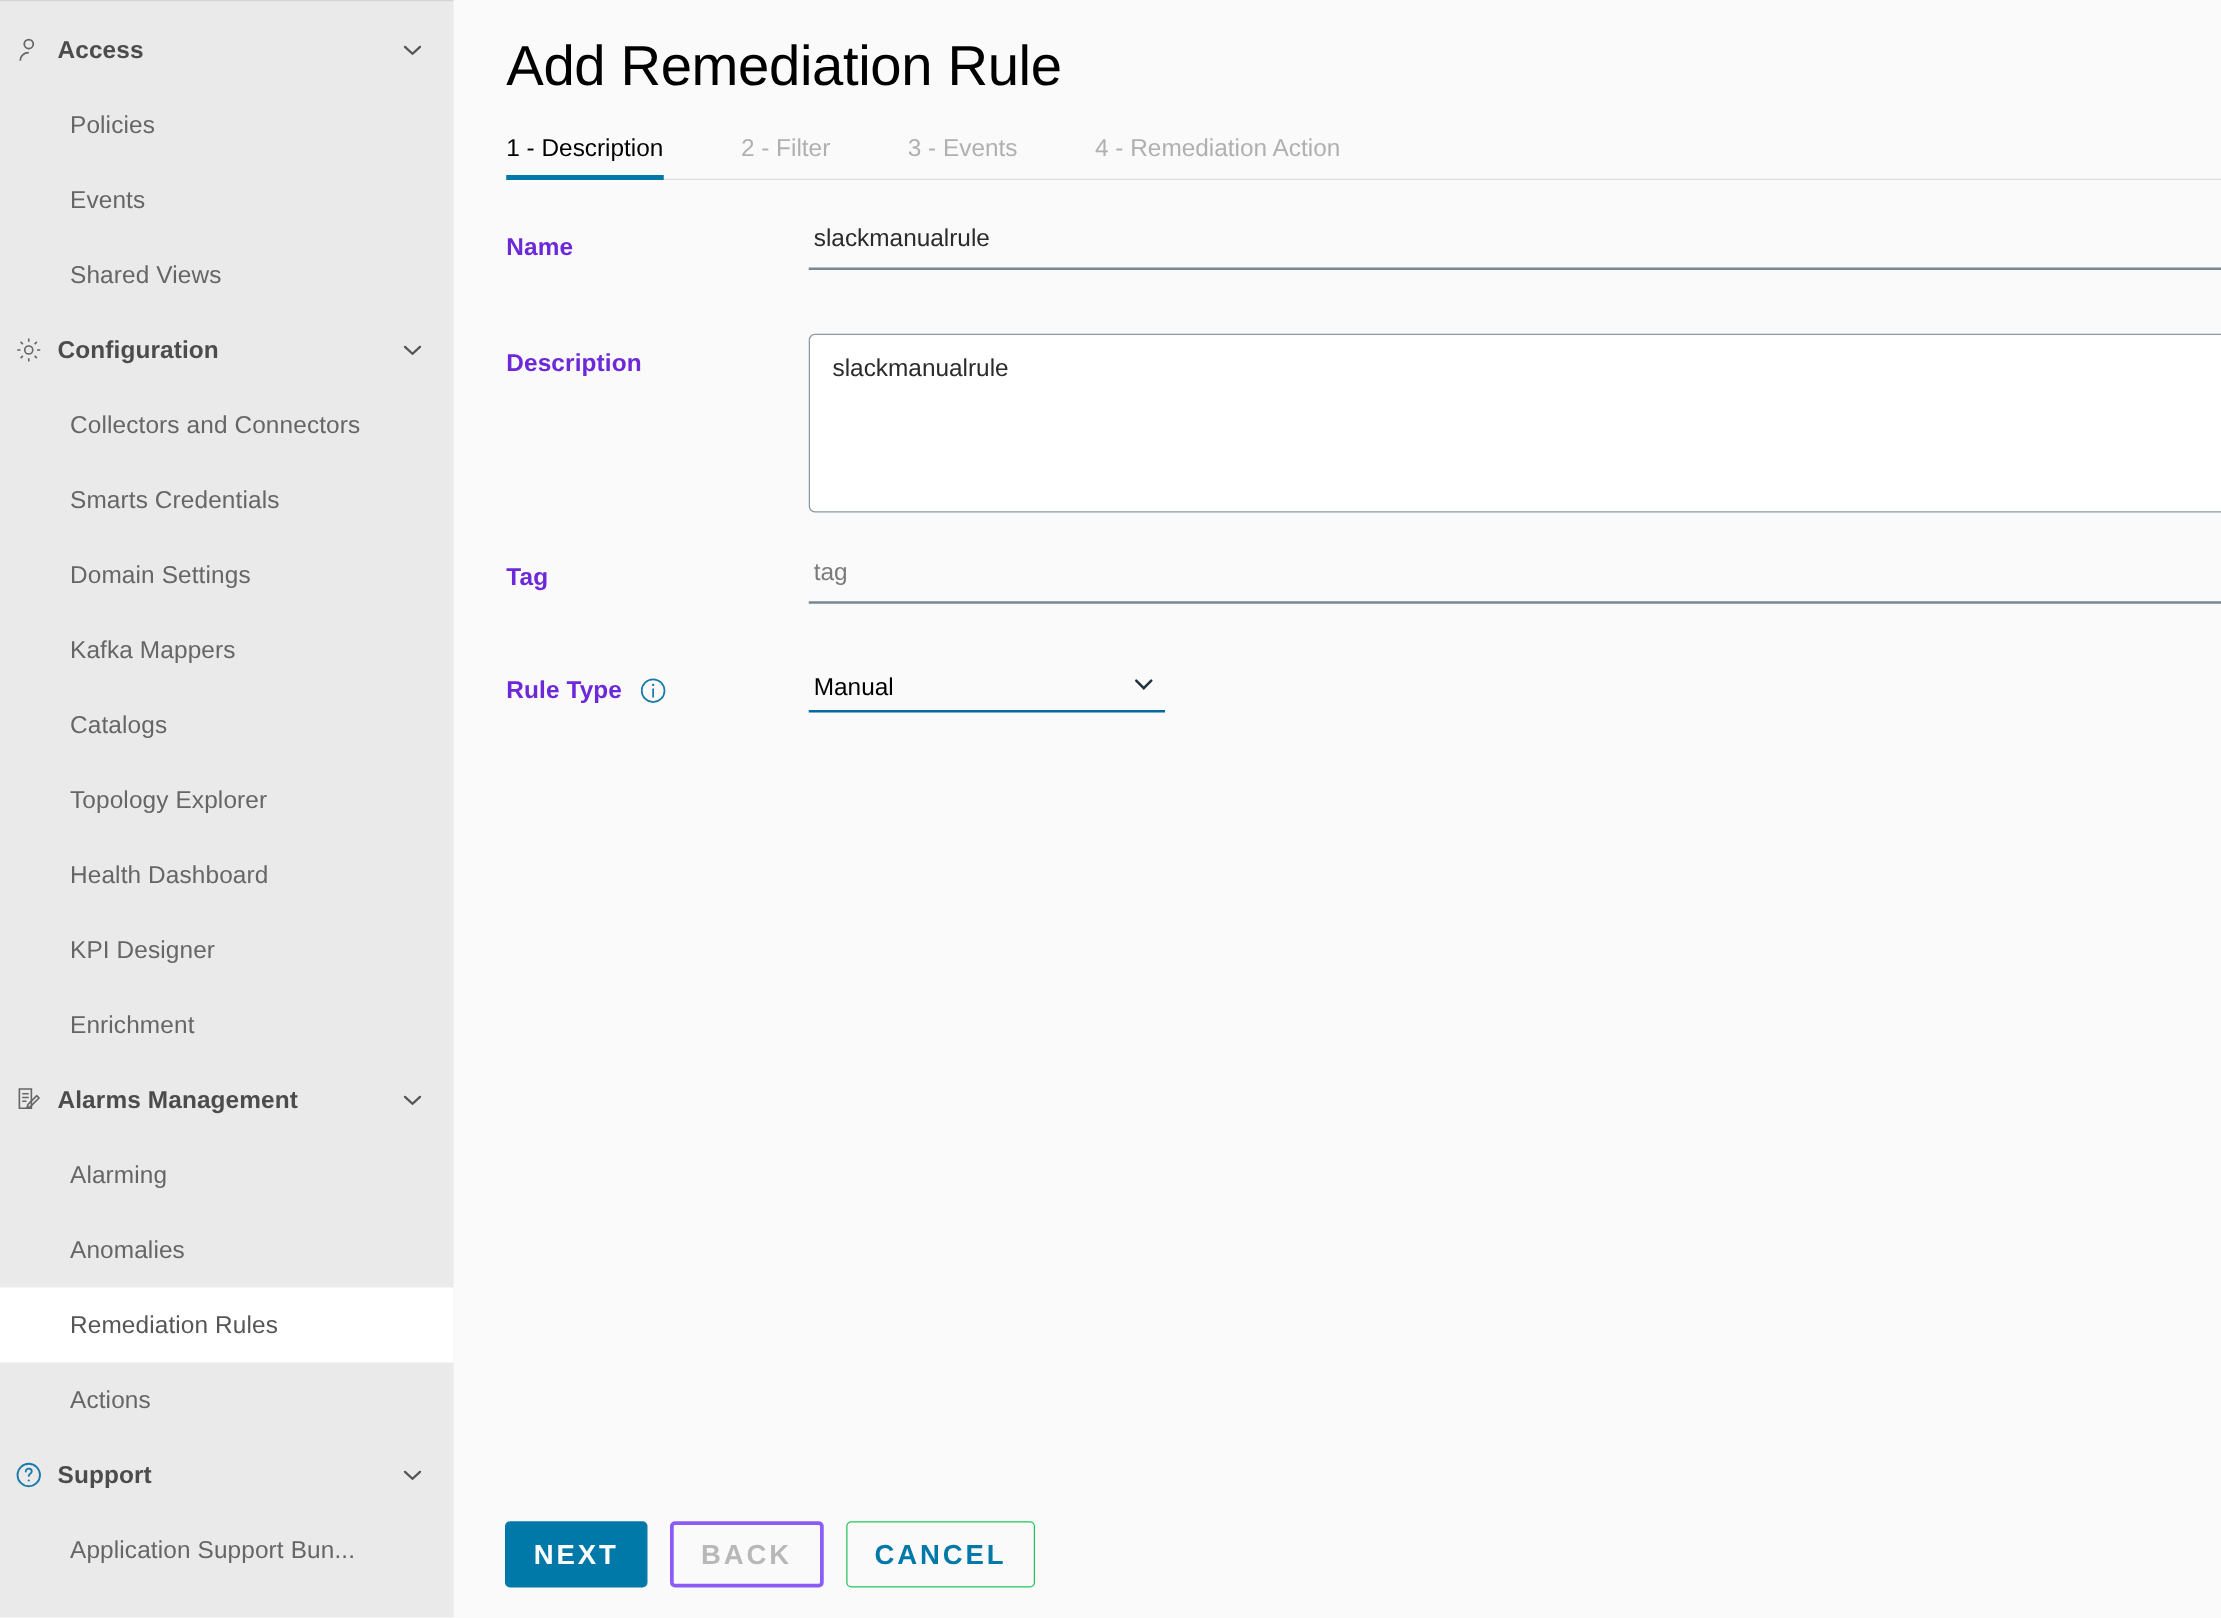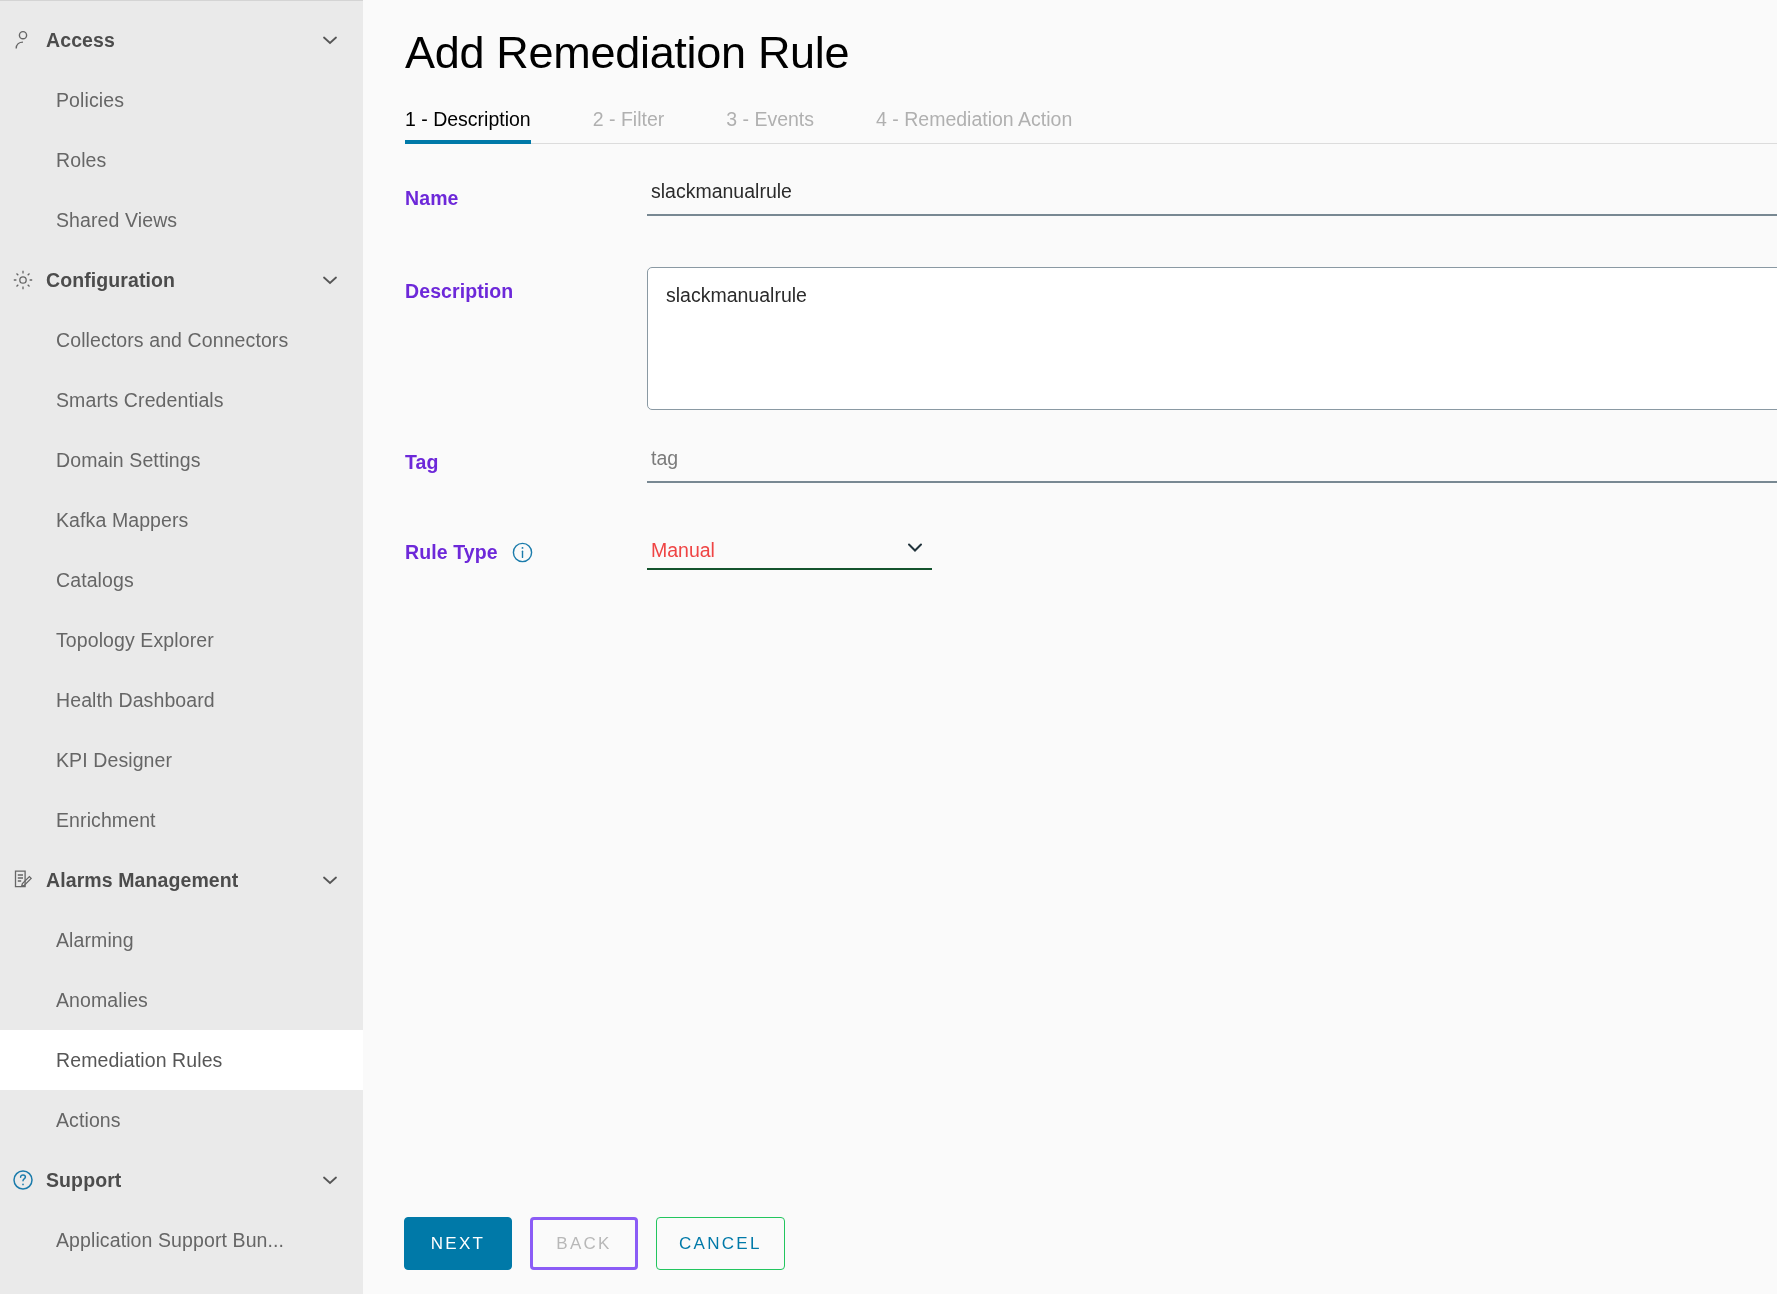--- a/index.html
+++ b/index.html
@@ -170,23 +170,23 @@
     color: #2b2b2b;
     overflow: hidden;
   }
 
   .sel-wrap {
     position: relative;
     width: 285px;
   }
   .sel-val {
     height: 42px;
-    border-bottom: 2px solid #14532d;
-    font-size: 19.5px;
-    color: #ef4444;
+    border-bottom: 2px solid #0369a1;
+    font-size: 19.5px;
+    color: #000000;
     padding: 0 34px 6px 4px;
     display: flex;
     align-items: flex-end;
     cursor: pointer;
   }
   .sel-chev {
     position: absolute;
     right: 6px; top: 8px;
     width: 22px; height: 22px;
   }
@@ -204,22 +204,22 @@
     left: 404px;
     bottom: 24px;
     display: flex;
     gap: 18px;
   }
   .btn {
     height: 53px;
     min-width: 108px;
     padding: 0 22px;
     border-radius: 4px;
-    font-size: 17px;
-    font-weight: normal;
+    font-size: 22px;
+    font-weight: bold;
     letter-spacing: 2.3px;
     font-family: "Liberation Sans", sans-serif;
     display: flex;
     align-items: center;
     justify-content: center;
     cursor: pointer;
     background: transparent;
   }
   .btn-primary {
     background: #0079a8;
@@ -253,21 +253,21 @@
         </svg>
       </span>
       <span class="g-label">Access</span>
       <span class="g-chev">
         <svg width="20" height="20" viewBox="0 0 20 20" fill="none" stroke="#555" stroke-width="1.8" stroke-linecap="round">
           <path d="M4 7.5 L10 13 L16 7.5"></path>
         </svg>
       </span>
     </div>
     <div class="nav-item">Policies</div>
-    <div class="nav-item">Roles</div>
+    <div class="nav-item">Events</div>
     <div class="nav-item">Shared Views</div>
 
     <div class="nav-group">
       <span class="g-icon">
         <svg width="24" height="24" viewBox="0 0 24 24" fill="none" stroke="#666" stroke-width="1.3">
           <circle cx="12" cy="12" r="3.2"></circle>
           <path d="M12 2.8v2.6M12 18.6v2.6M21.2 12h-2.6M5.4 12H2.8M18.5 5.5l-1.8 1.8M7.3 16.7l-1.8 1.8M18.5 18.5l-1.8-1.8M7.3 7.3 5.5 5.5"></path>
         </svg>
       </span>
       <span class="g-label">Configuration</span>

